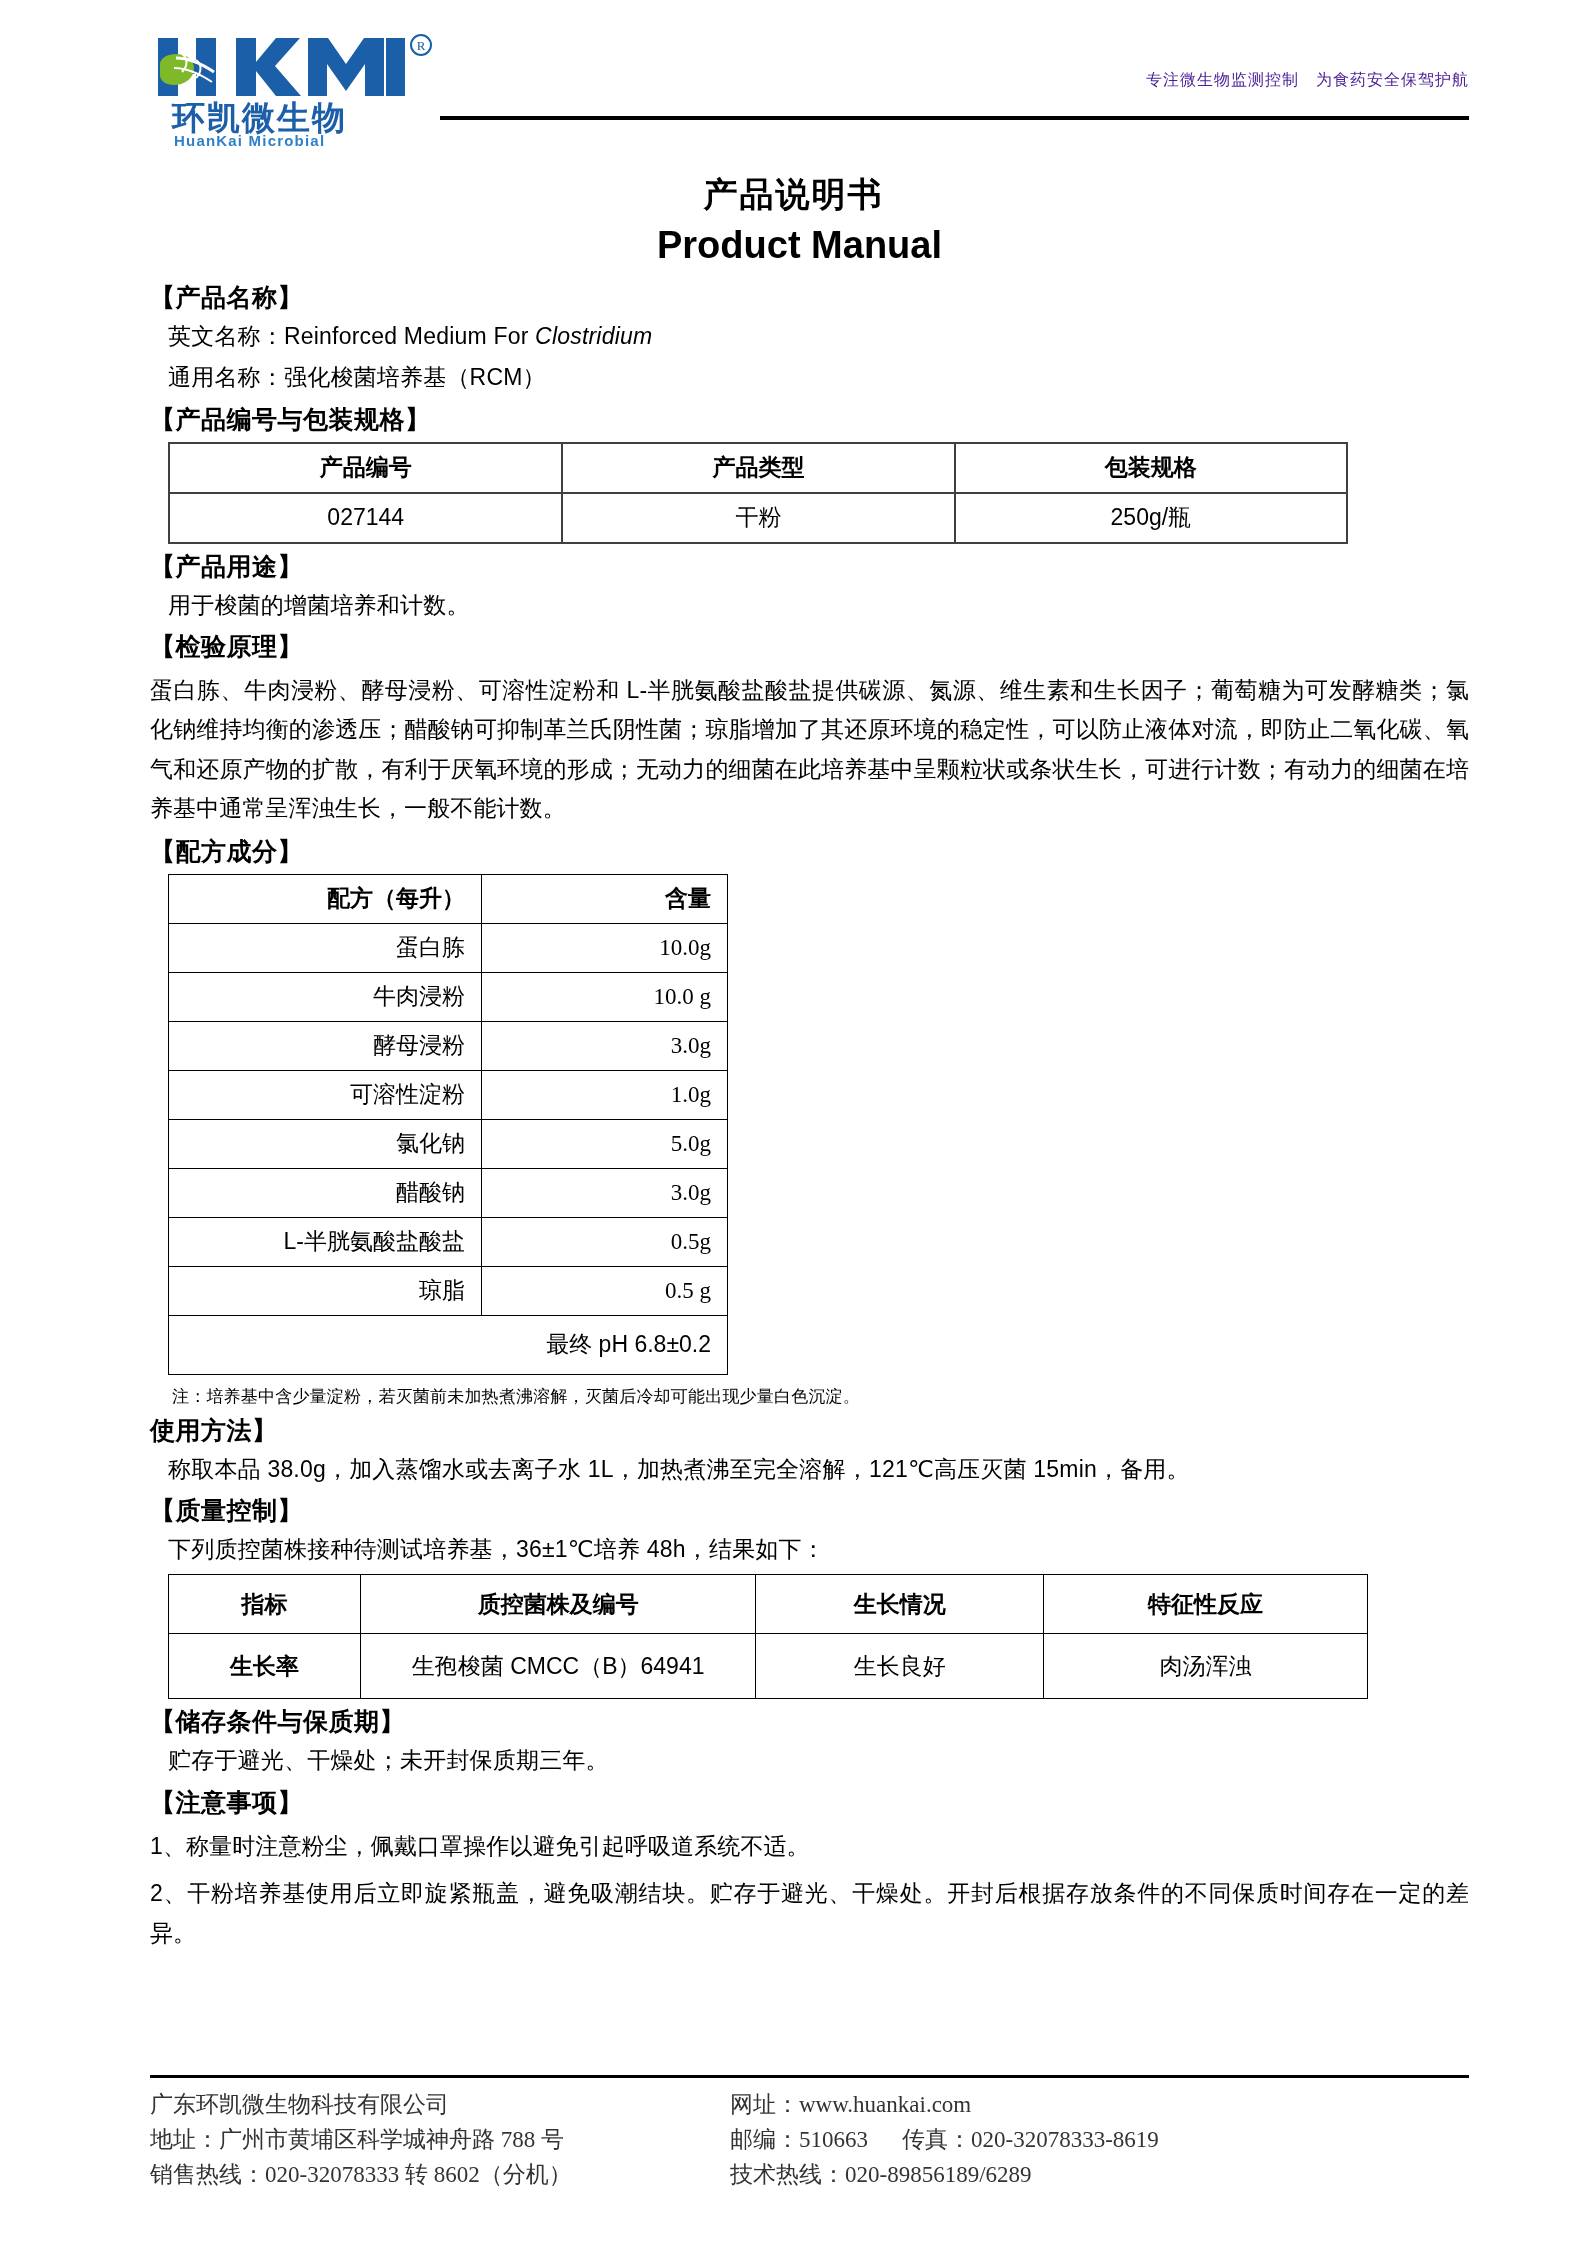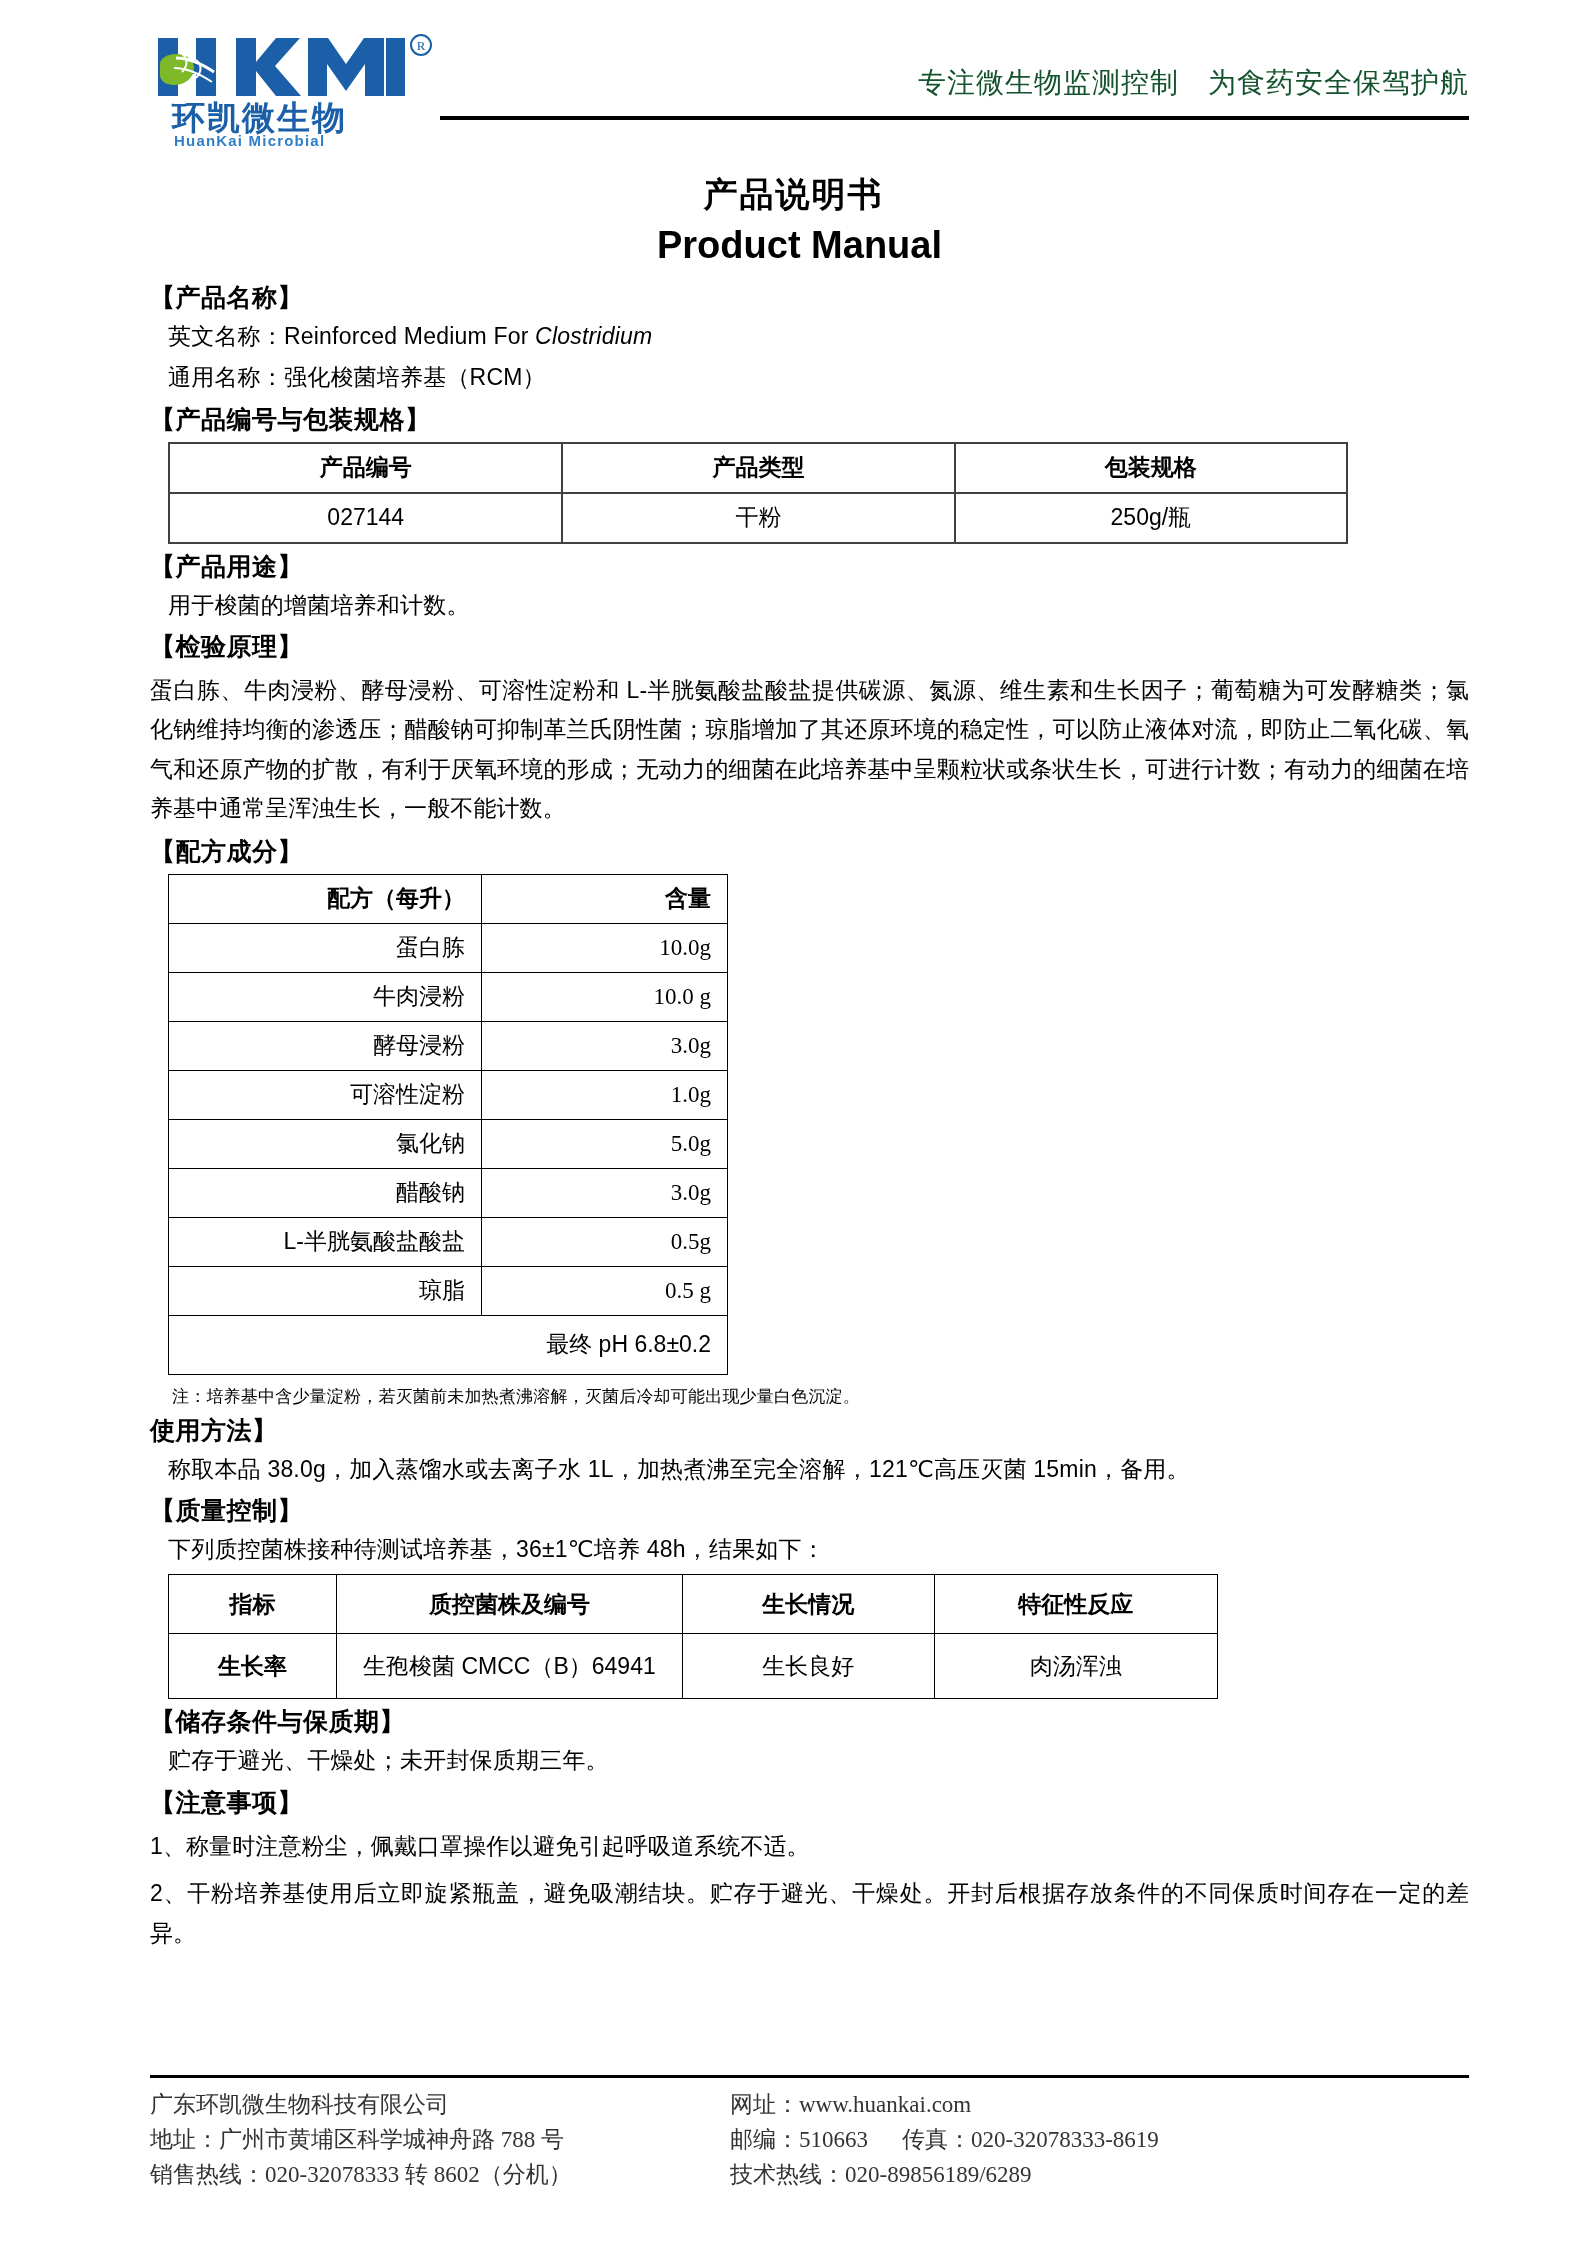--- a/index.html
+++ b/index.html
@@ -59,23 +59,23 @@
     font-family: "Liberation Sans", sans-serif;
     font-size: 15px;
     font-weight: bold;
     color: #2f80c8;
     letter-spacing: 1.2px;
     white-space: nowrap;
   }
   .header-slogan {
     position: absolute;
     right: 118px;
-    top: 64px;
-    font-size: 28px;
-    color: #14532d;
+    top: 70px;
+    font-size: 16px;
+    color: #4c1d95;
     white-space: nowrap;
     letter-spacing: 1px;
   }
   .header-rule {
     position: absolute;
     left: 440px;
     right: 118px;
     top: 116px;
     height: 4px;
     background: #000;
@@ -176,21 +176,21 @@
   .tbl-formula td.amount {
     font-family: "Liberation Serif", "DejaVu Serif", serif;
     font-size: 23px;
   }
   .tbl-formula td.ph {
     font-size: 23px;
     height: 58px;
   }
 
   .tbl-qc {
-    width: 1050px;
+    width: 1200px;
     margin: 6px 0 4px 18px;
     table-layout: fixed;
   }
   .tbl-qc th, .tbl-qc td {
     border: 1px solid #000;
     text-align: center;
     vertical-align: middle;
   }
   .tbl-qc th {
     height: 56px;

